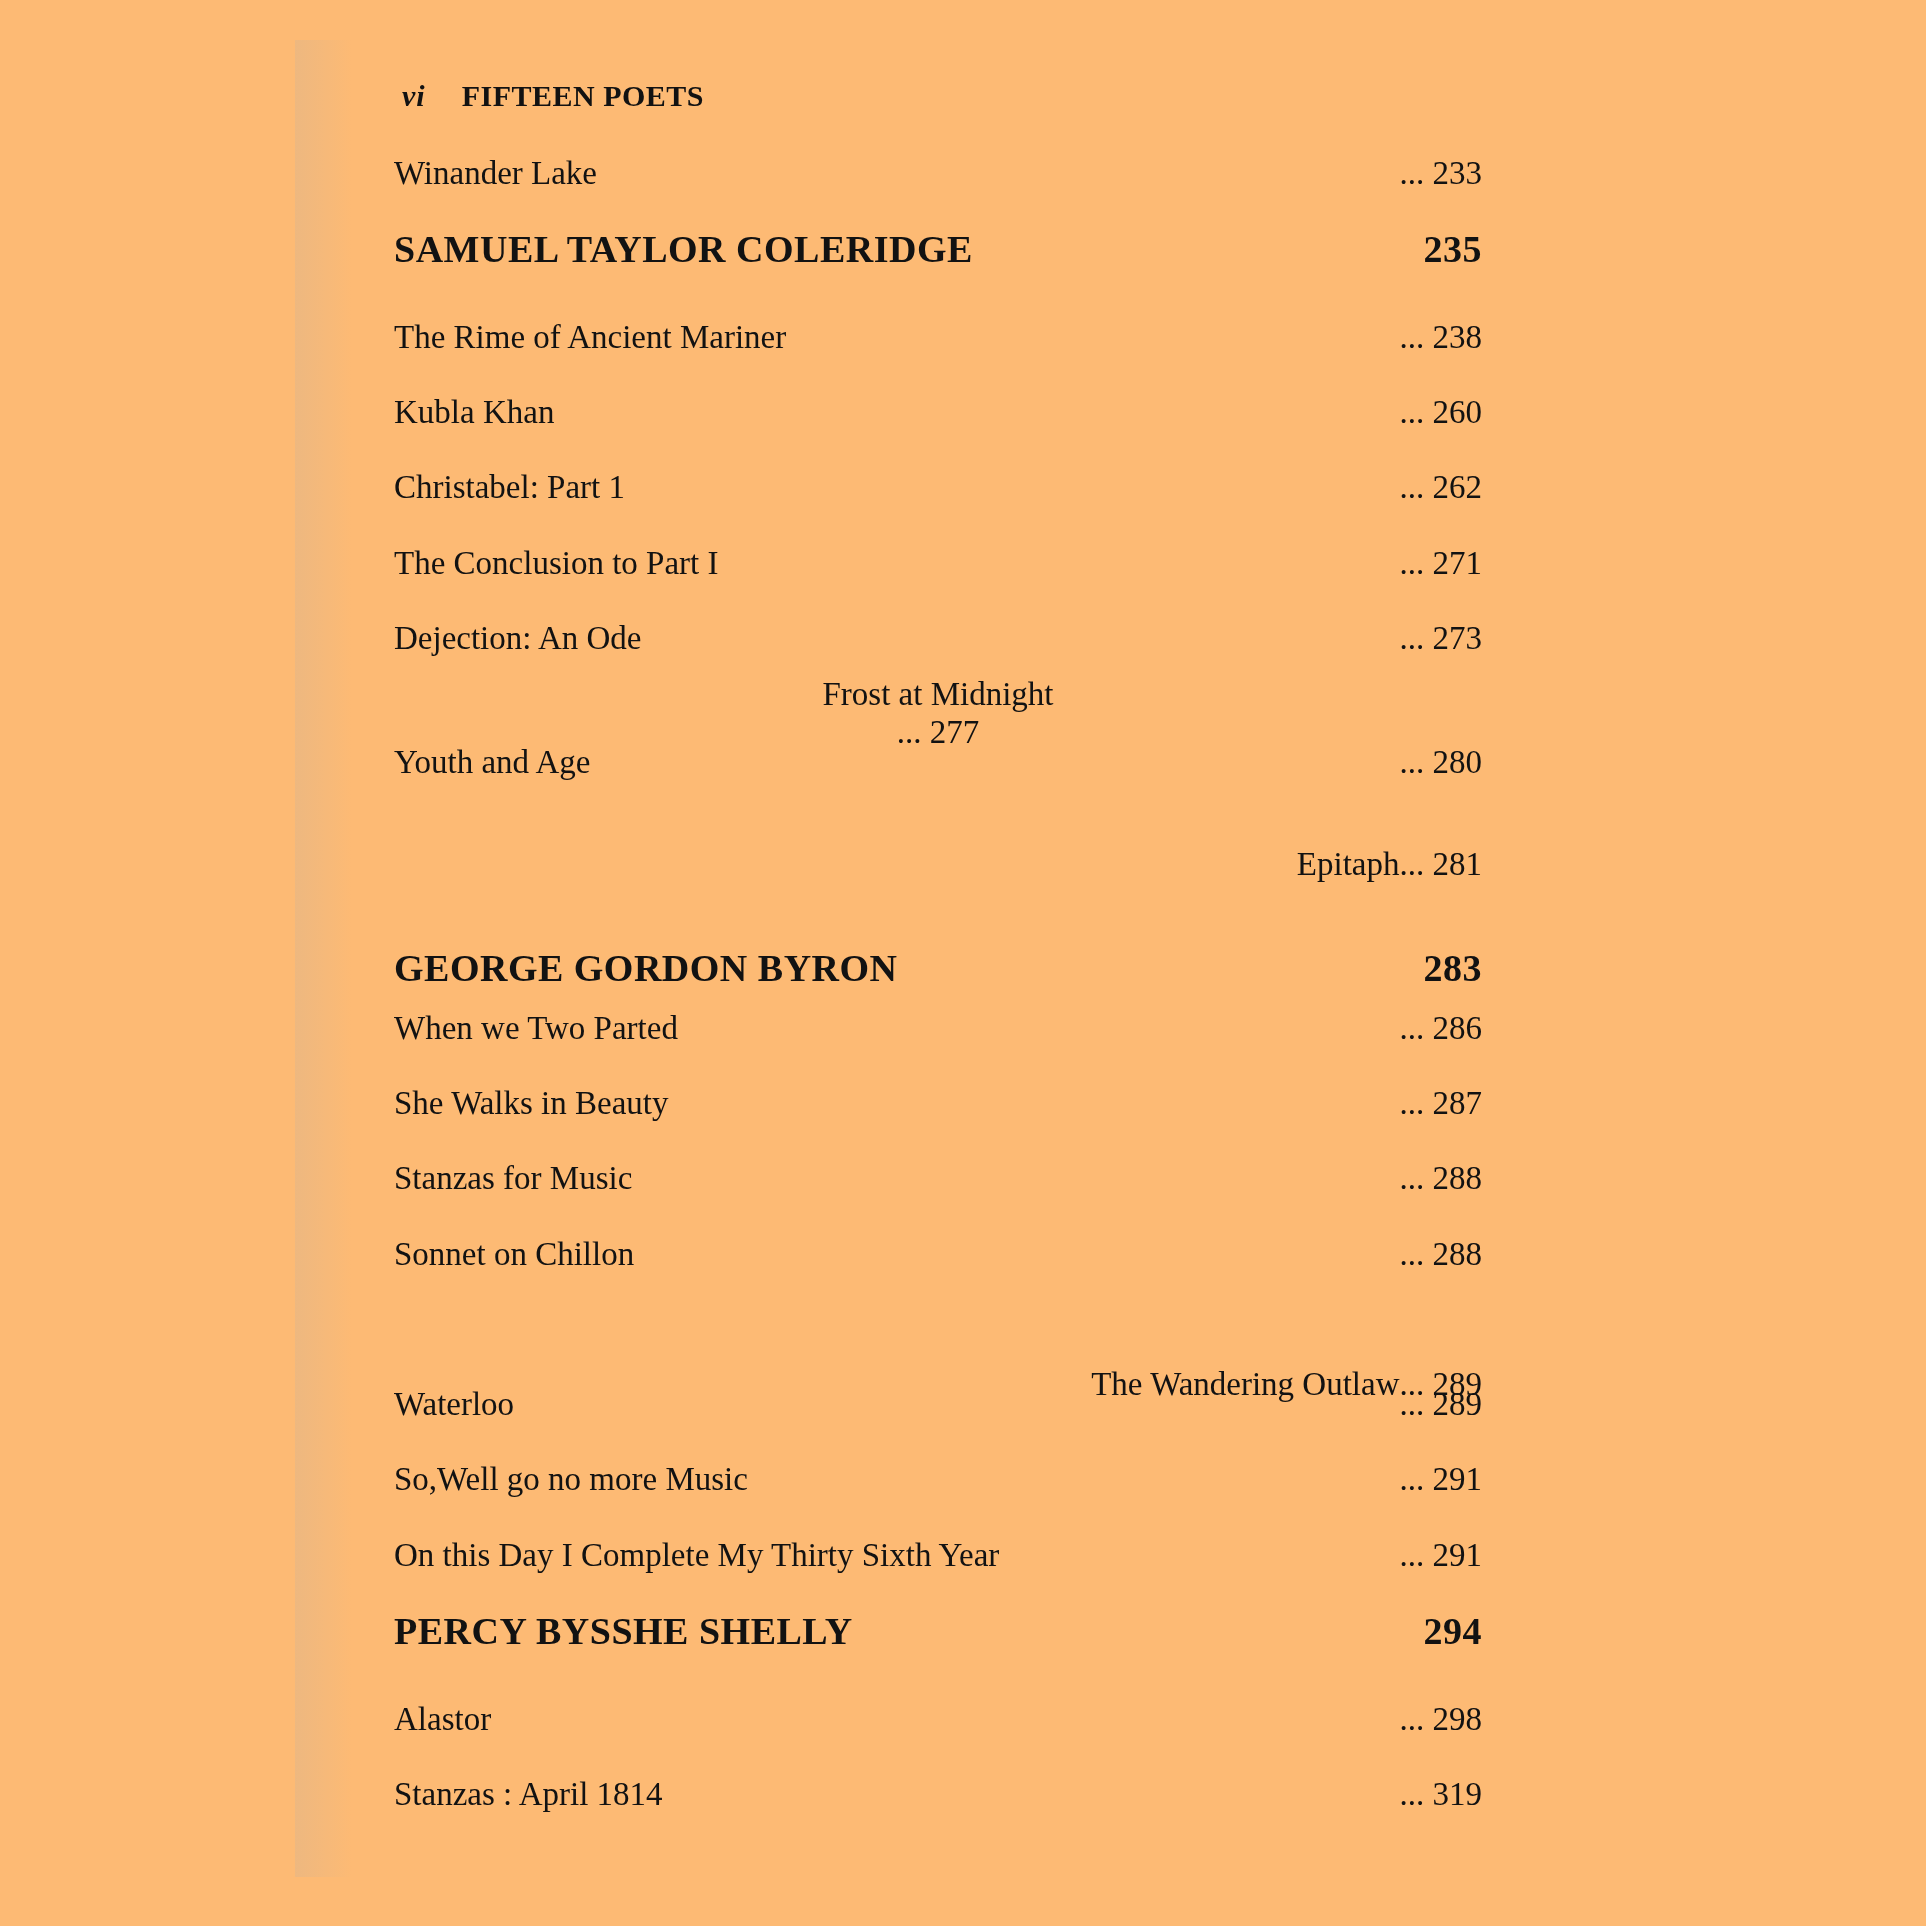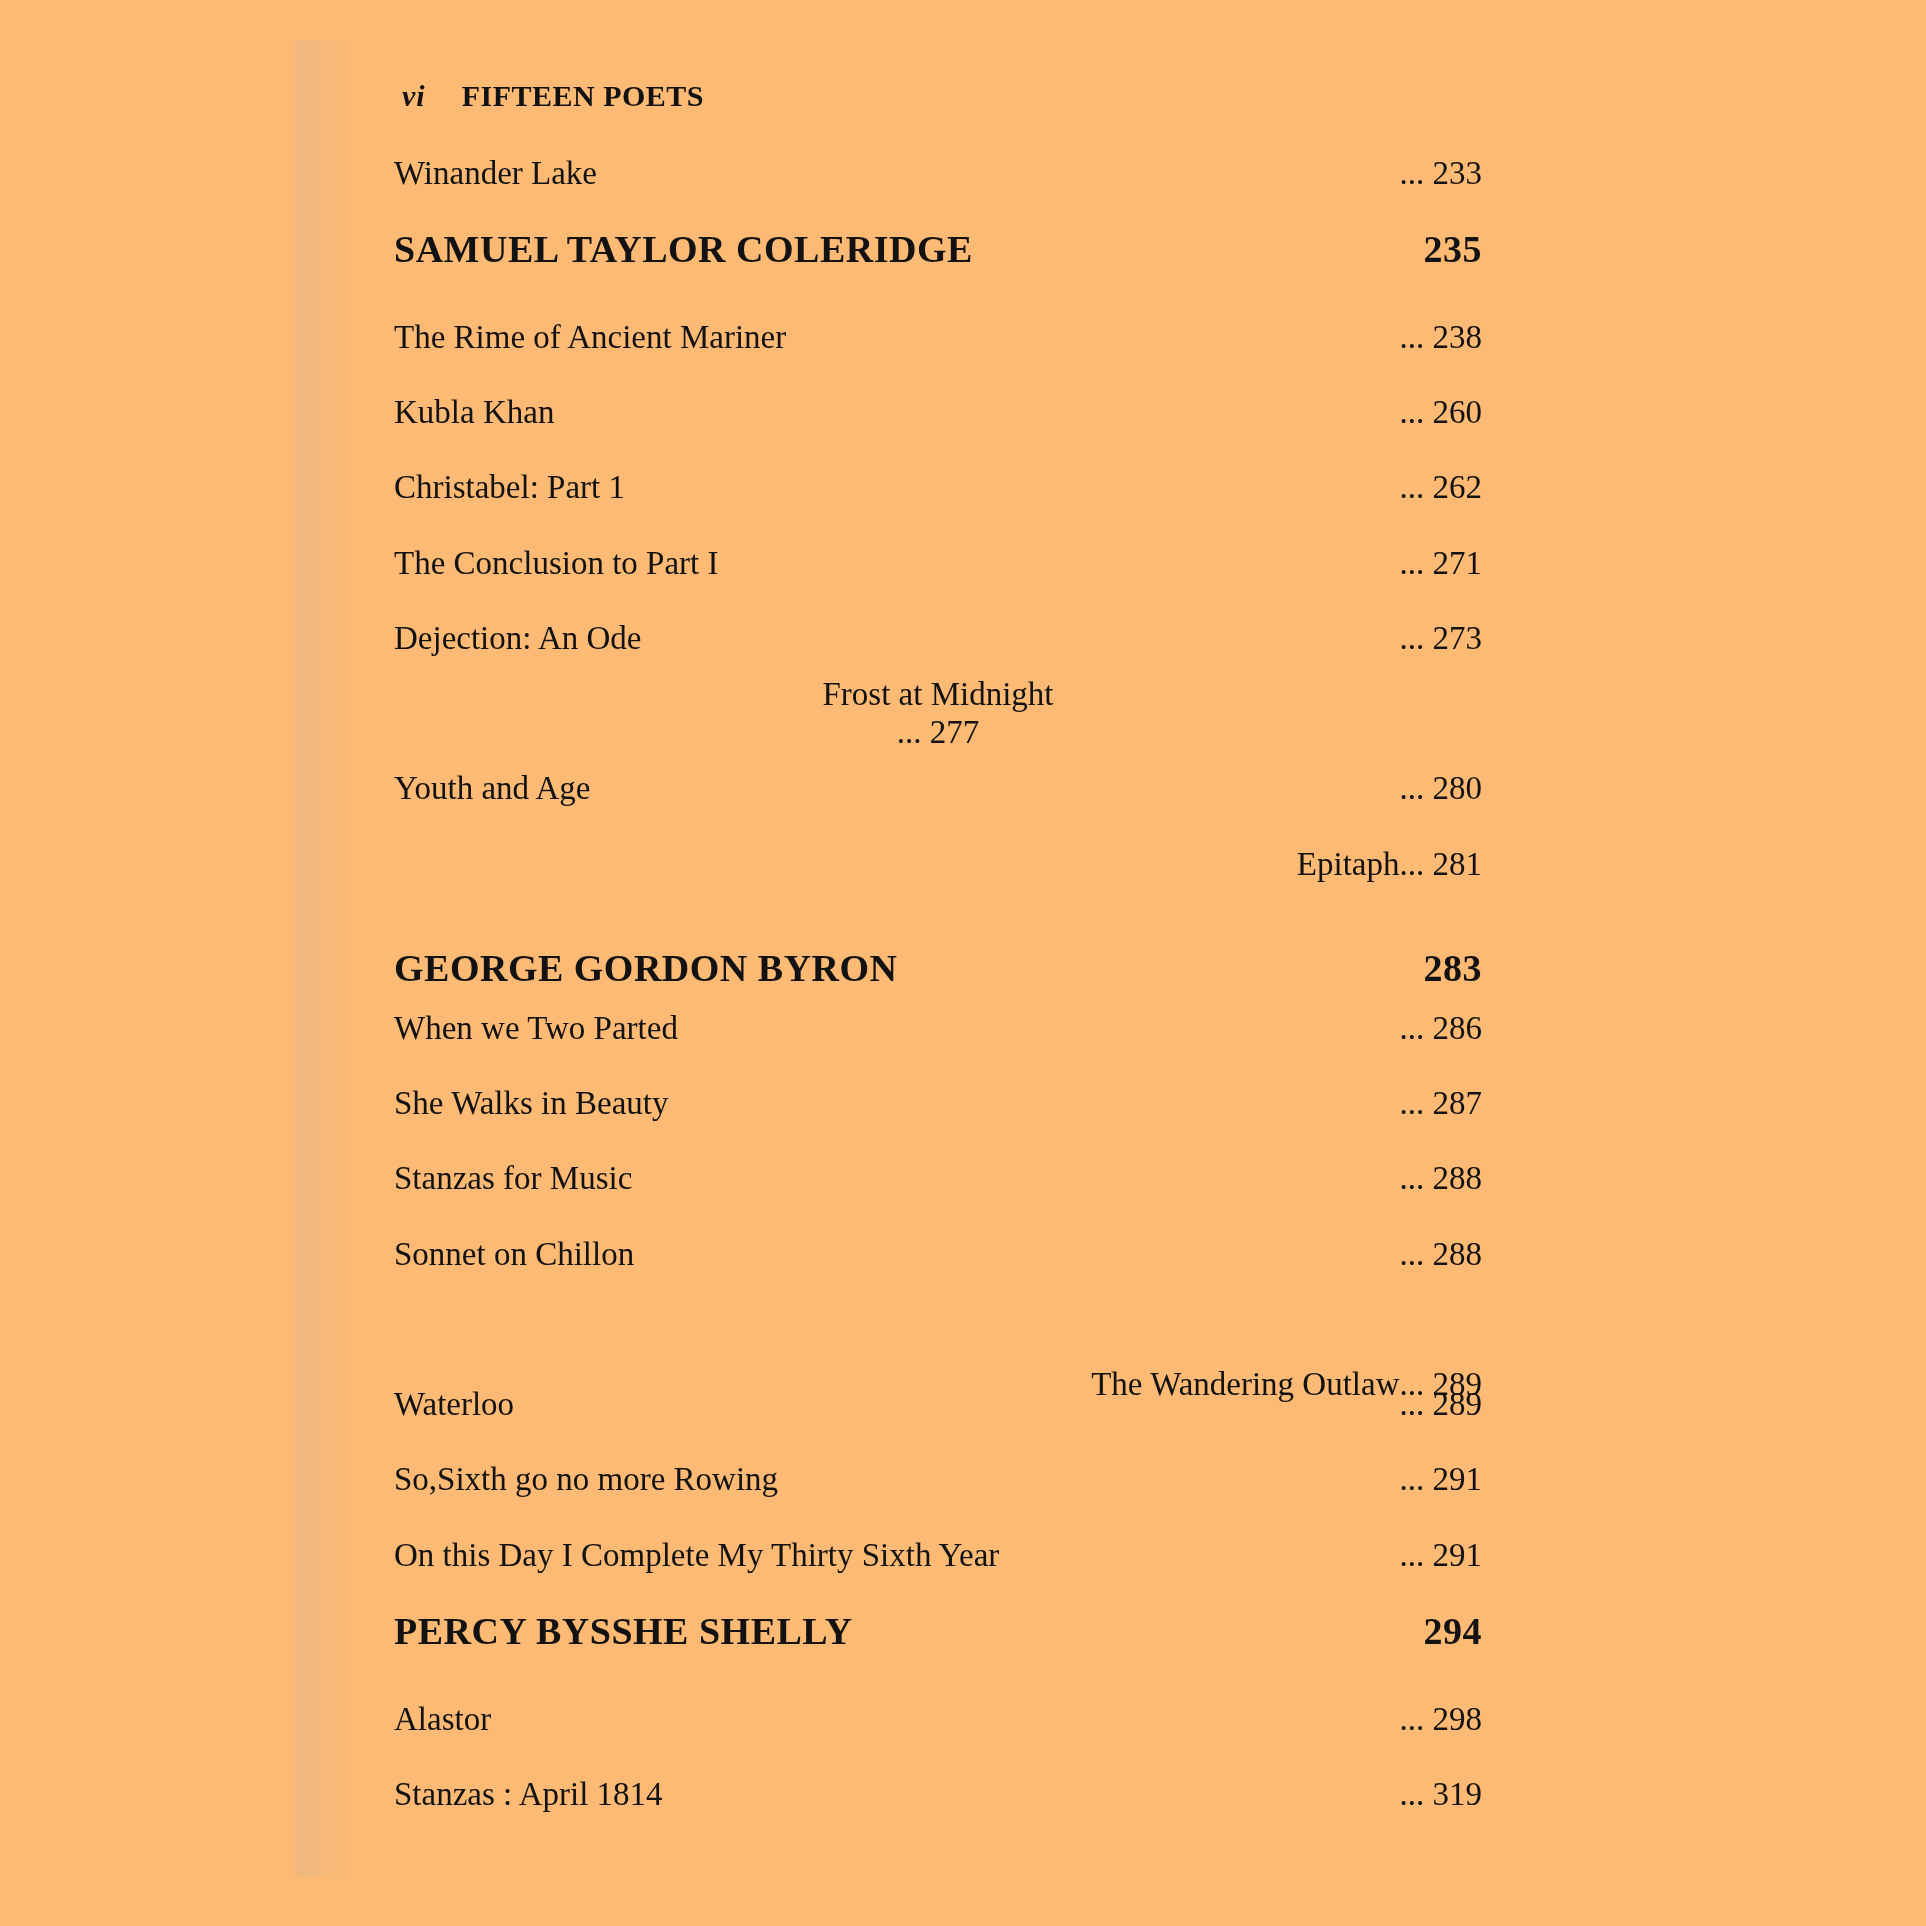--- a/index.html
+++ b/index.html
@@ -109,21 +109,21 @@
           <span class="pagenum">... 271</span>
         </div>
         <div class="row entry" style="top: 601px;">
           <span class="title">Dejection: An Ode</span>
           <span class="pagenum">... 273</span>
         </div>
         <div class="row entry" style="top: 676px; flex-direction: column;">
           <span class="title">Frost at Midnight</span>
           <span class="pagenum">... 277</span>
         </div>
-        <div class="row entry" style="top: 751px; gap: 41px;">
+        <div class="row entry" style="top: 725px; gap: 41px;">
           <span class="title">Youth and Age</span>
           <span class="pagenum">... 280</span>
         </div>
         <div class="row entry" style="top: 827px; justify-content: flex-end;">
           <span class="title">Epitaph</span>
           <span class="pagenum">... 281</span>
         </div>
         <div class="row section" style="top: 930px;">
           <span class="title">GEORGE GORDON BYRON</span>
           <span class="pagenum">283</span>
@@ -146,21 +146,21 @@
         </div>
         <div class="row entry" style="top: 1347px; justify-content: flex-end;">
           <span class="title">The Wandering Outlaw</span>
           <span class="pagenum">... 289</span>
         </div>
         <div class="row entry" style="top: 1367px;">
           <span class="title">Waterloo</span>
           <span class="pagenum">... 289</span>
         </div>
         <div class="row entry" style="top: 1442px;">
-          <span class="title">So,Sixth go no more Rowing</span>
+          <span class="title">So,Well go no more Music</span>
           <span class="pagenum">... 291</span>
         </div>
         <div class="row entry" style="top: 1518px;">
           <span class="title">On this Day I Complete My Thirty Sixth Year</span>
           <span class="pagenum">... 291</span>
         </div>
         <div class="row section" style="top: 1593px;">
           <span class="title">PERCY BYSSHE SHELLY</span>
           <span class="pagenum">294</span>
         </div>

